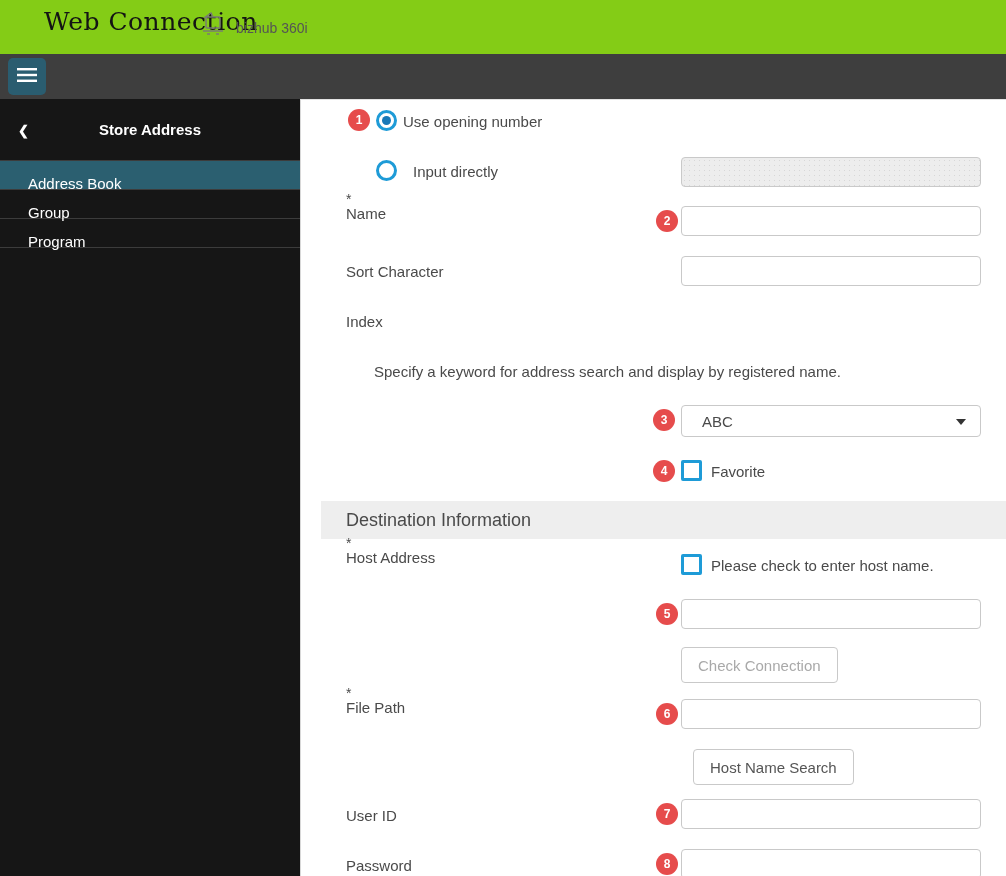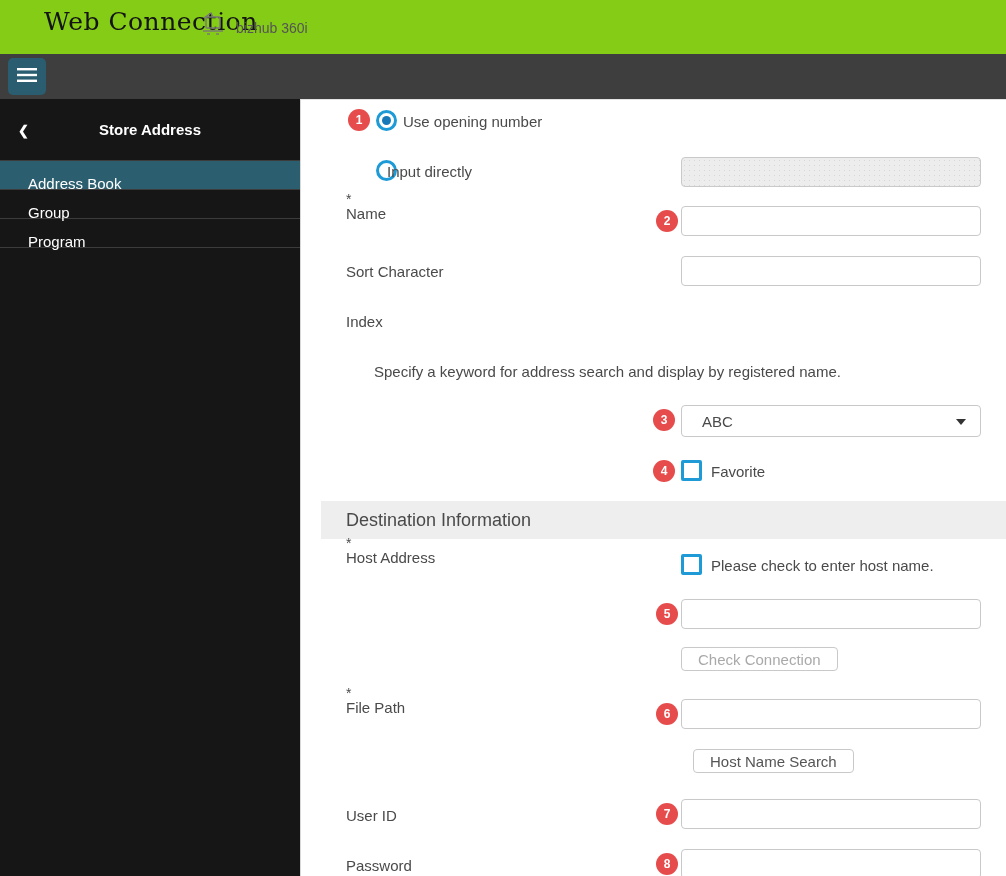--- a/index.html
+++ b/index.html
@@ -65,21 +65,21 @@
                 font-size:15px; color:#4a4a4a; display:flex; align-items:center;
                 padding-left:20px; cursor:pointer; }
   .caret { position:absolute; right:14px; top:13px; width:0; height:0;
            border-left:5px solid transparent; border-right:5px solid transparent;
            border-top:6px solid #333; }
 
   .section-bar { position:absolute; left:20px; right:0; height:38px; background:#eee;
                  display:flex; align-items:center; padding-left:25px;
                  font-size:18px; color:#4a4a4a; }
 
-  .btn { position:absolute; left:380px; height:24px; padding:0 16px; background:#fff;
+  .btn { position:absolute; left:380px; height:36px; padding:0 16px; background:#fff;
          border:1px solid #c9c9c9; border-radius:4px; font-size:15px; cursor:pointer;
          font-family:"Liberation Sans", sans-serif; }
   .btn.disabled-look { color:#a9a9a9; }
   .btn.normal { color:#555;margin-left:12px; }
 </style>
 </head>
 <body>
 
 <div class="app-header">
   <div class="logo">Web Connection</div>
@@ -131,21 +131,21 @@
     <div class="badge" style="left:355px; top:603px;">6</div>
     <div class="badge" style="left:355px; top:703px;">7</div>
     <div class="badge" style="left:355px; top:753px;">8</div>
 
     <div class="radio selected" style="left:75px; top:10px;">
         <span class="dot"></span>
       </div>
     <div class="lbl" style="left:102px; top:13px;">Use opening number</div>
 
     <div class="radio" style="left:75px; top:60px;"></div>
-    <div class="lbl" style="left:86px; top:63px;text-align:right;">Input directly</div>
+    <div class="lbl" style="left:112px; top:63px;text-align:right;">Input directly</div>
     <input class="txt-input" style="top: 57px;" disabled="" value="">
 
     <div class="lbl" style="left:45px; top:93px;">
       <span class="req">*</span>
       <span>Name</span>
     </div>
     <input class="txt-input" style="top: 106px;" value="">
 
     <div class="lbl" style="left:45px; top:163px;">Sort Character</div>
     <input class="txt-input" style="top: 156px;" value="">

